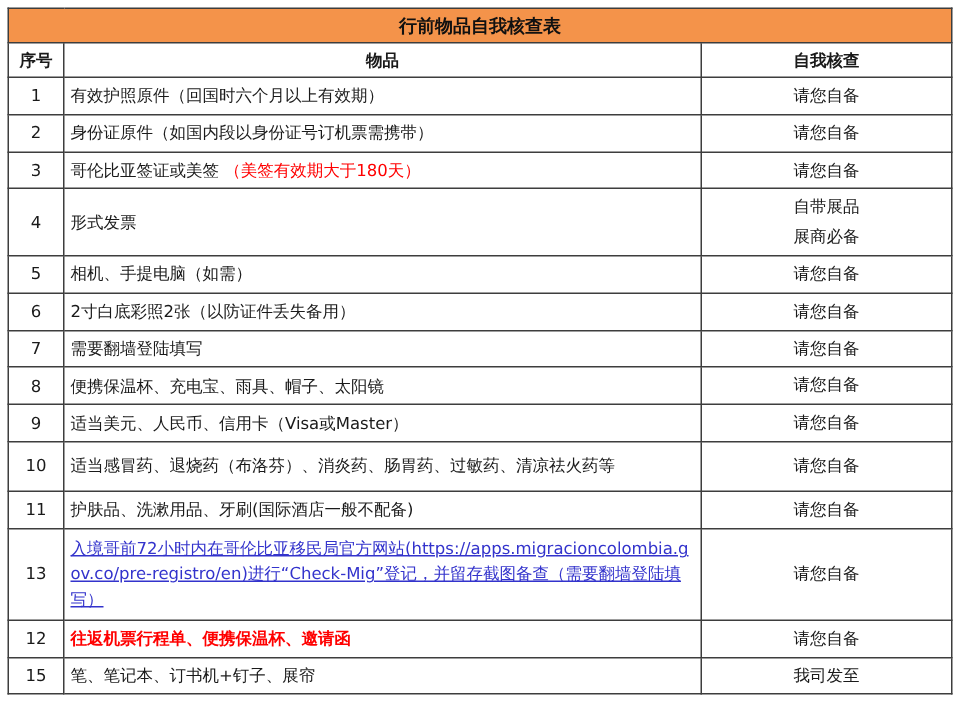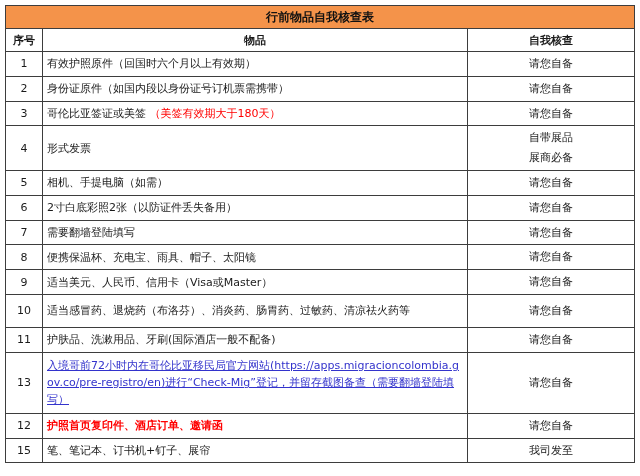--- a/index.html
+++ b/index.html
@@ -140,21 +140,21 @@
           <td class="item-cell"><span>护肤品、洗漱用品、牙刷(国际酒店一般不配备)</span></td>
           <td class="check-cell">请您自备</td>
         </tr>
         <tr class="row-blue" style="height: 61px;">
           <td class="no-cell">13</td>
           <td class="item-cell"><span>入境哥前72小时内在哥伦比亚移民局官方网站(https://apps.migracioncolombia.gov.co/pre-registro/en)进行“Check-Mig”登记，并留存截图备查（需要翻墙登陆填写）</span></td>
           <td class="check-cell">请您自备</td>
         </tr>
         <tr class="row-red-bold" style="height: 22px;">
           <td class="no-cell">12</td>
-          <td class="item-cell"><span>护照首页复印件、酒店订单、邀请函</span></td>
+          <td class="item-cell"><span>往返机票行程单、便携保温杯、邀请函</span></td>
           <td class="check-cell">请您自备</td>
         </tr>
         <tr style="height: 21px;">
           <td class="no-cell">15</td>
           <td class="item-cell"><span>笔、笔记本、订书机+钉子、展帘</span></td>
           <td class="check-cell">我司发至</td>
         </tr>
       </tbody>
   </table>
 </div>

